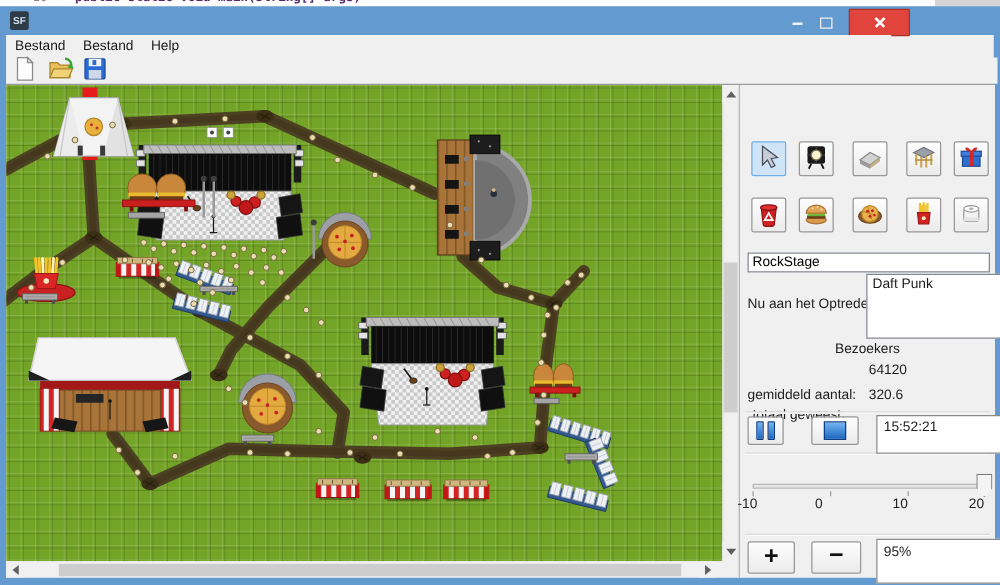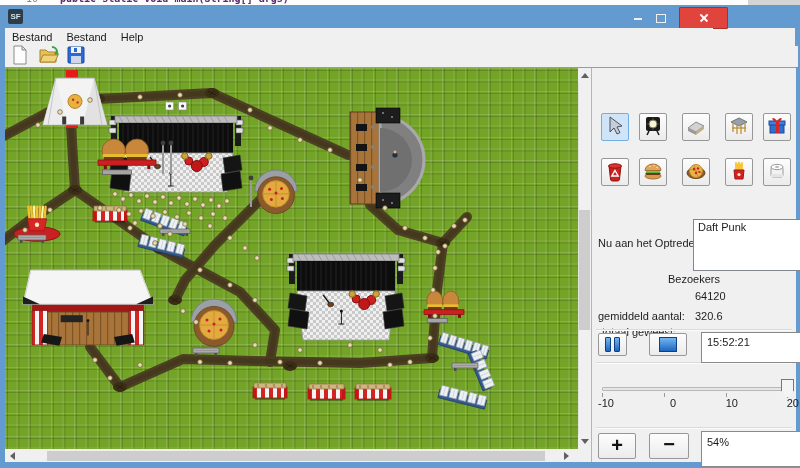--- a/index.html
+++ b/index.html
@@ -80,21 +80,21 @@
   .d1{top:261px;} .d2{top:294px;} .d3{top:359px;}
   .pause{left:6px;top:265px;width:29px;height:23px;display:flex;align-items:center;justify-content:center;gap:3px;}
   .pbar{width:5px;height:13px;background:linear-gradient(#74b6f2,#1c66c0);border:1px solid #0d3f85;border-radius:1px;}
   .stop{left:57px;top:265px;width:38px;height:23px;display:flex;align-items:center;justify-content:center;}
   .sq{width:16px;height:13px;background:linear-gradient(#74b6f2,#1c66c0);border:1px solid #0d3f85;}
   .timebox{left:109px;top:264px;width:90px;height:23px;background:#fff;border:1px solid #8a8a8a;padding:3px 5px;}
   .track{left:10px;top:319px;width:186px;height:2px;background:#e6e6e6;border:1px solid #b8b8b8;border-radius:1px;}
   .tickmark{width:1px;height:4px;background:#9a9a9a;top:325px;}
   .handle{left:189px;top:311px;width:11px;height:17px;background:#f4f4f4;border:1px solid #777;
           clip-path:polygon(0 0,100% 0,100% 60%,50% 100%,0 60%);}
-  .ticklbl{top:329px;width:24px;text-align:right;margin-left:-12px;color:#222;}
+  .ticklbl{top:329px;width:24px;text-align:left;margin-left:-12px;color:#222;}
   .plus{left:6px;top:365px;width:38px;height:26px;font-size:20px;font-weight:bold;color:#111;display:flex;align-items:center;justify-content:center;padding-bottom:2px;}
   .minus{left:57px;top:365px;width:40px;height:26px;font-size:20px;font-weight:bold;color:#111;display:flex;align-items:center;justify-content:center;padding-bottom:4px;}
   .zoombox{left:109px;top:363px;width:90px;height:26px;background:#fff;border:1px solid #8a8a8a;padding:4px 5px;}
   button{font-family:"Liberation Sans",sans-serif;}
 </style>
 </head>
 <body>
 
 <div id="root">
   <div class="abs ide-strip">
@@ -835,20 +835,21 @@
         </button>
         <button class="abs toolbtn btnface" style="left: 171px; top: 90px;">
           <span><svg width="22" height="22" viewBox="0 0 22 22">
               <rect x="5" y="7" width="12" height="10" rx="2" fill="#f2f2f2" stroke="#9a9a9a"></rect>
               <rect x="5" y="14" width="12" height="3" fill="#e4e4e4"></rect>
               <ellipse cx="11" cy="7" rx="6" ry="2.6" fill="#fdfdfd" stroke="#9a9a9a"></ellipse>
               <ellipse cx="11" cy="7" rx="2" ry="1" fill="#b5b5b5"></ellipse>
             </svg></span>
         </button>
       </div>
+    <input class="abs stagename" value="RockStage" style="">
     <div class="abs nowlabel">Nu aan het Optreden:</div>
     <div class="abs nowbox"><span>Daft Punk</span></div>
     <div class="abs bez">Bezoekers</div>
     <div class="abs stat-l1">totaal geweest:</div>
     <div class="abs stat-v1">64120</div>
     <div class="abs stat-l2">gemiddeld aantal:</div>
     <div class="abs stat-v2">320.6</div>
     <div class="abs divider d1"></div>
     <div class="abs divider d2"></div>
     <div class="abs divider d3"></div>
@@ -869,15 +870,15 @@
       </div>
     <div class="abs handle"></div>
     <div id="ticklabels">
         <div class="abs ticklbl" style="left: 10px;">-10</div>
         <div class="abs ticklbl" style="left: 72px;">0</div>
         <div class="abs ticklbl" style="left: 134px;">10</div>
         <div class="abs ticklbl" style="left: 195px;">20</div>
       </div>
     <button class="abs plus btnface">+</button>
     <button class="abs minus btnface">−</button>
-    <div class="abs zoombox"><span>54%</span></div>
+    <div class="abs zoombox"><span>95%</span></div>
   </div>
 </div>
 
 </body></html>

